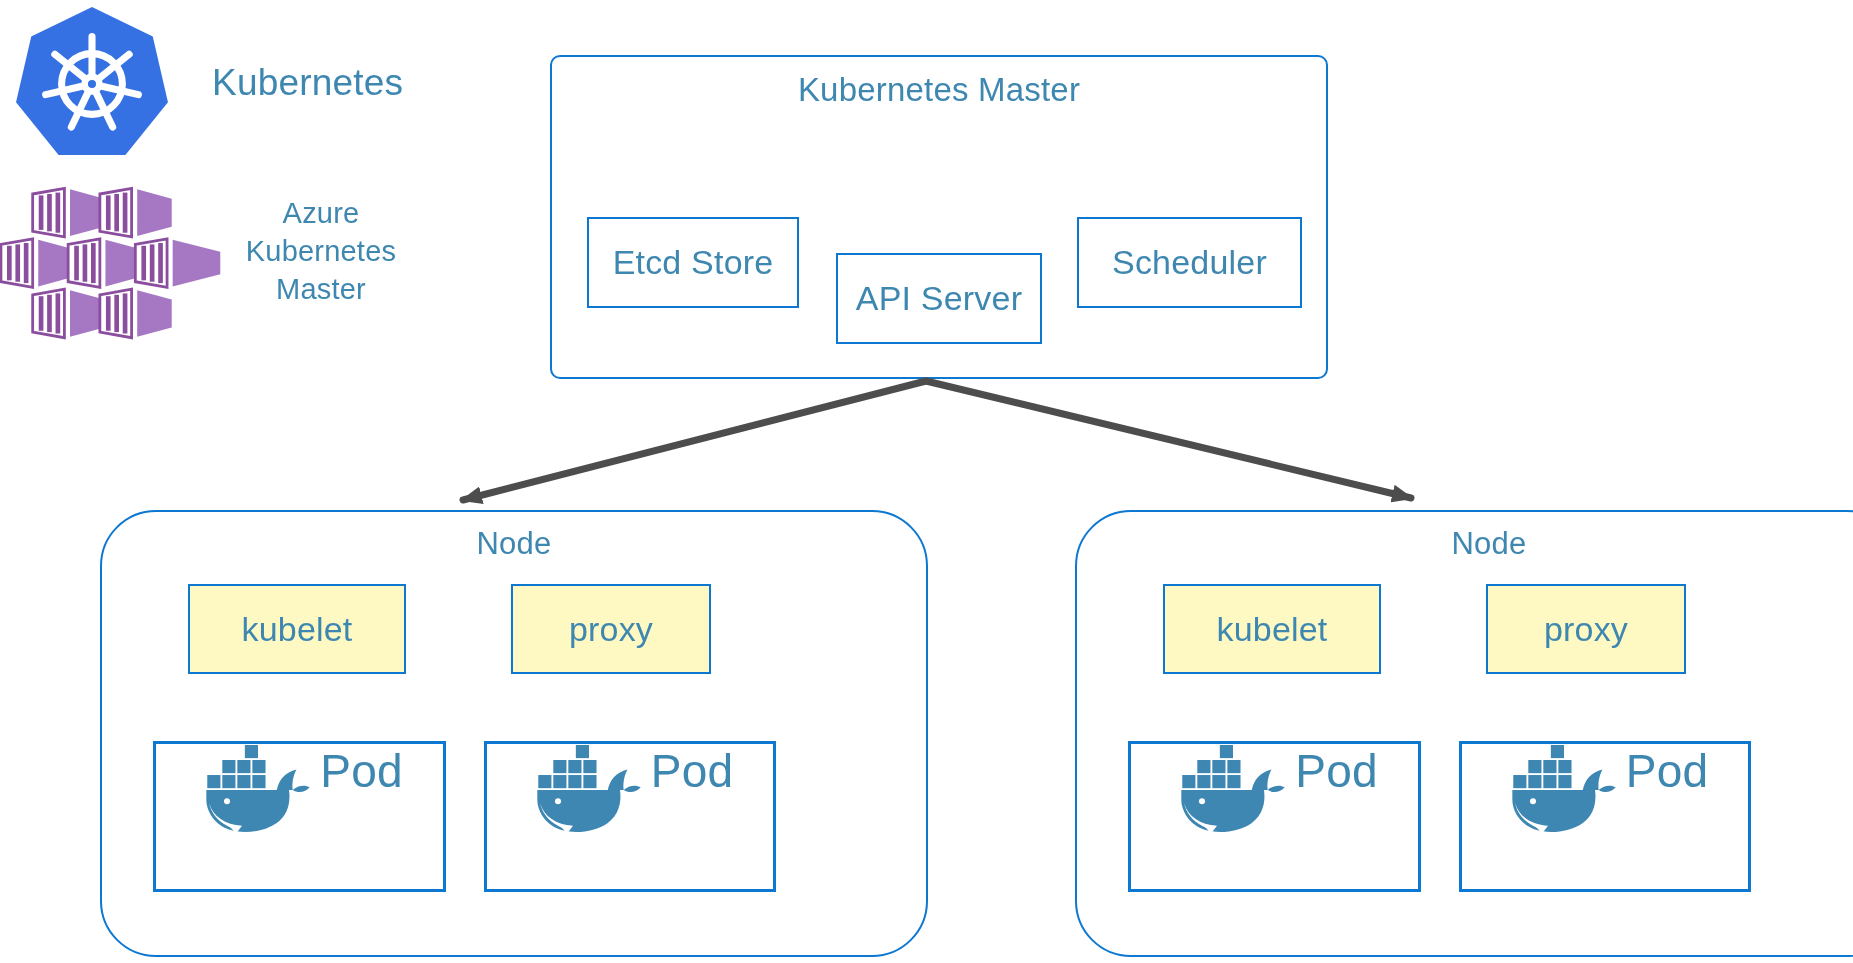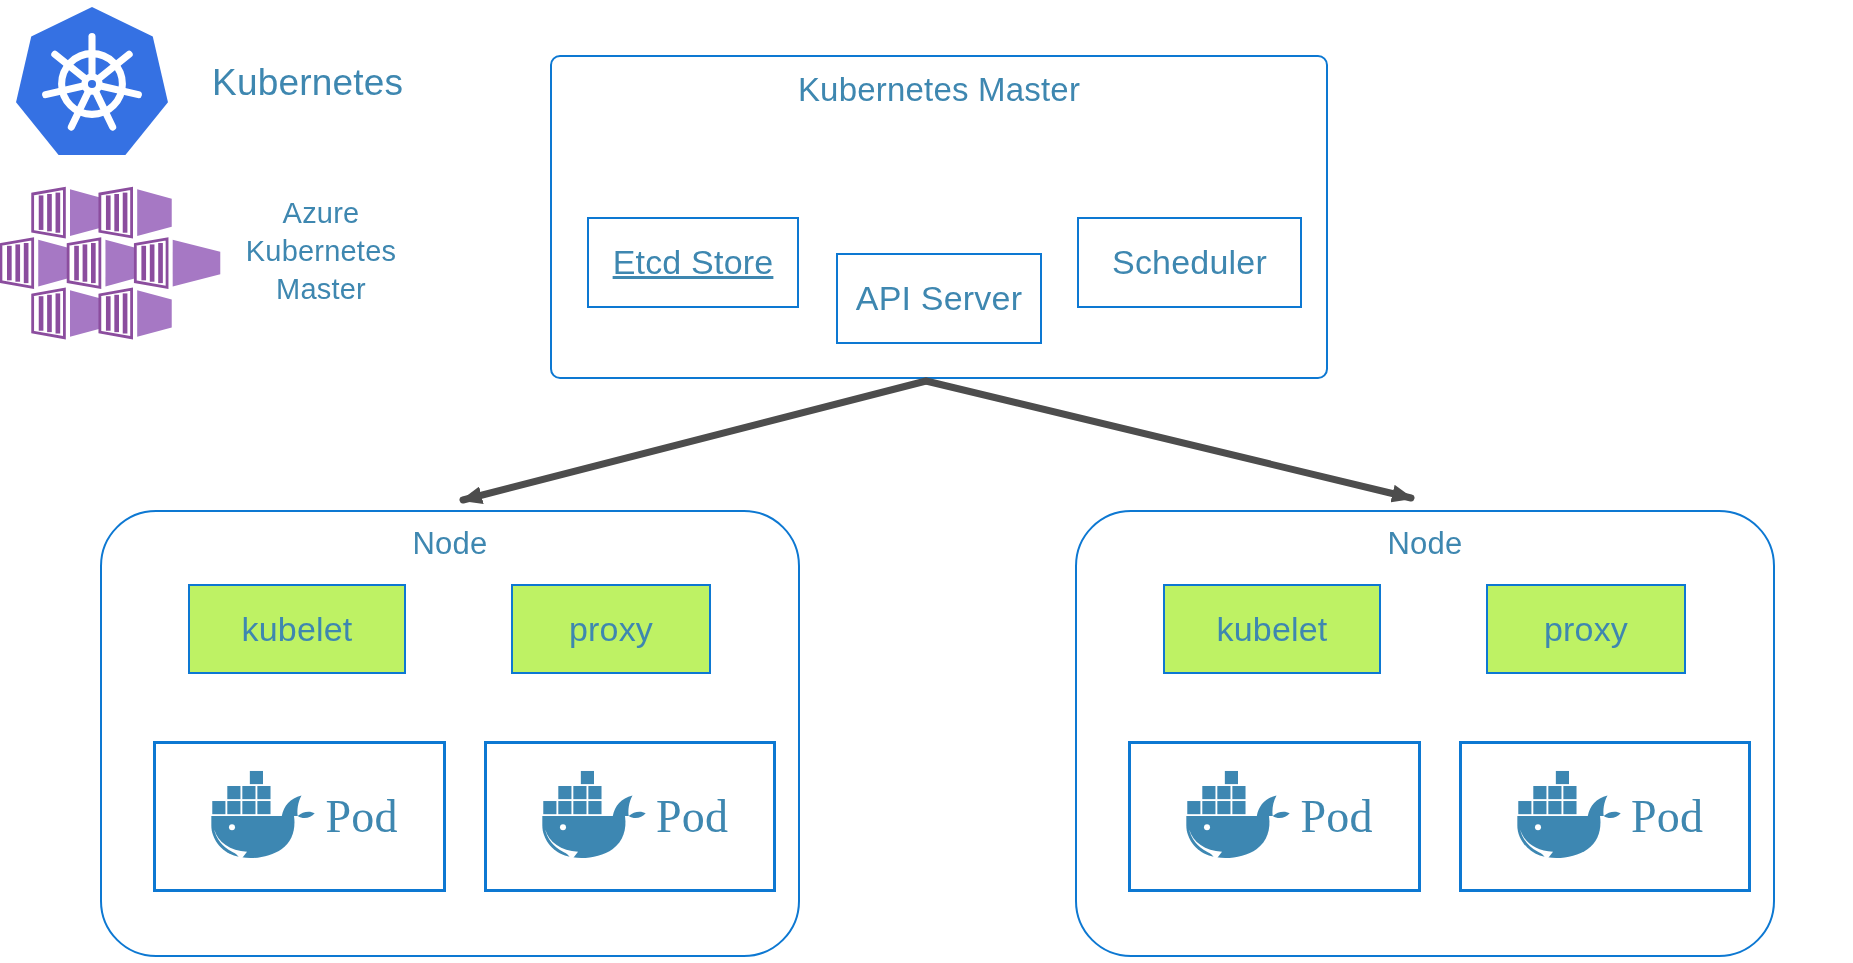--- a/index.html
+++ b/index.html
@@ -32,46 +32,46 @@
   .master-box{
     position:absolute;left:550px;top:55px;width:778px;height:324px;
     border:2px solid var(--border-blue);border-radius:10px;background:#fff;
   }
   .master-title{position:absolute;left:0;top:14px;width:100%;
     text-align:center;font-size:33px;}
   .component-box{
     position:absolute;top:160px;height:91px;border:2.5px solid var(--border-blue);
     display:flex;align-items:center;justify-content:center;font-size:34px;background:#fff;
   }
-  .comp-etcd{left:35px;width:212px;text-decoration:underline;}
+  .comp-etcd{left:35px;width:212px;}
   .comp-api{left:284px;width:206px;margin-top:36px;}
   .comp-sched{left:525px;width:225px;}
 
   
   .arrows{position:absolute;left:0;top:0;width:1853px;height:963px;pointer-events:none;}
   .arrow-line{stroke:var(--arrow-gray);stroke-width:7;fill:none;stroke-linecap:round;}
   .arrow-head{fill:var(--arrow-gray);}
 
   
   .node-box{
-    position:absolute;top:510px;width:700px;height:447px;
+    position:absolute;top:510px;width:828px;height:447px;
     border:2px solid var(--border-blue);border-radius:56px;background:#fff;
   }
   .node-left{left:100px;}
   .node-right{left:1075px;}
   .node-title{position:absolute;left:0;top:14px;width:100%;text-align:center;font-size:31px;}
   .agent-box{
     position:absolute;top:72px;height:90px;border:2.5px solid var(--border-blue);
-    display:flex;align-items:center;justify-content:center;font-size:34px;background:#bef264;
+    display:flex;align-items:center;justify-content:center;font-size:34px;background:#fef9c3;
   }
   .agent-kubelet{left:86px;width:218px;}
   .agent-proxy{left:409px;width:200px;}
   .pod-box{
     position:absolute;top:229px;height:151px;border:3px solid var(--border-blue);
-    display:flex;align-items:center;justify-content:center;background:#fff;font-family:Liberation Serif, serif;
+    display:flex;justify-content:center;background:#fff;
   }
   .pod-1{left:51px;width:293px;}
   .pod-2{left:382px;width:292px;}
   .pod-label{font-size:46px;}
   .docker-icon{width:124px;height:94px;flex:0 0 auto;}
 
   
   .k8s-hept{fill:var(--kubernetes-blue);}
   .helm-stroke{stroke:#ffffff;fill:none;}
   .helm-fill{fill:#ffffff;}

